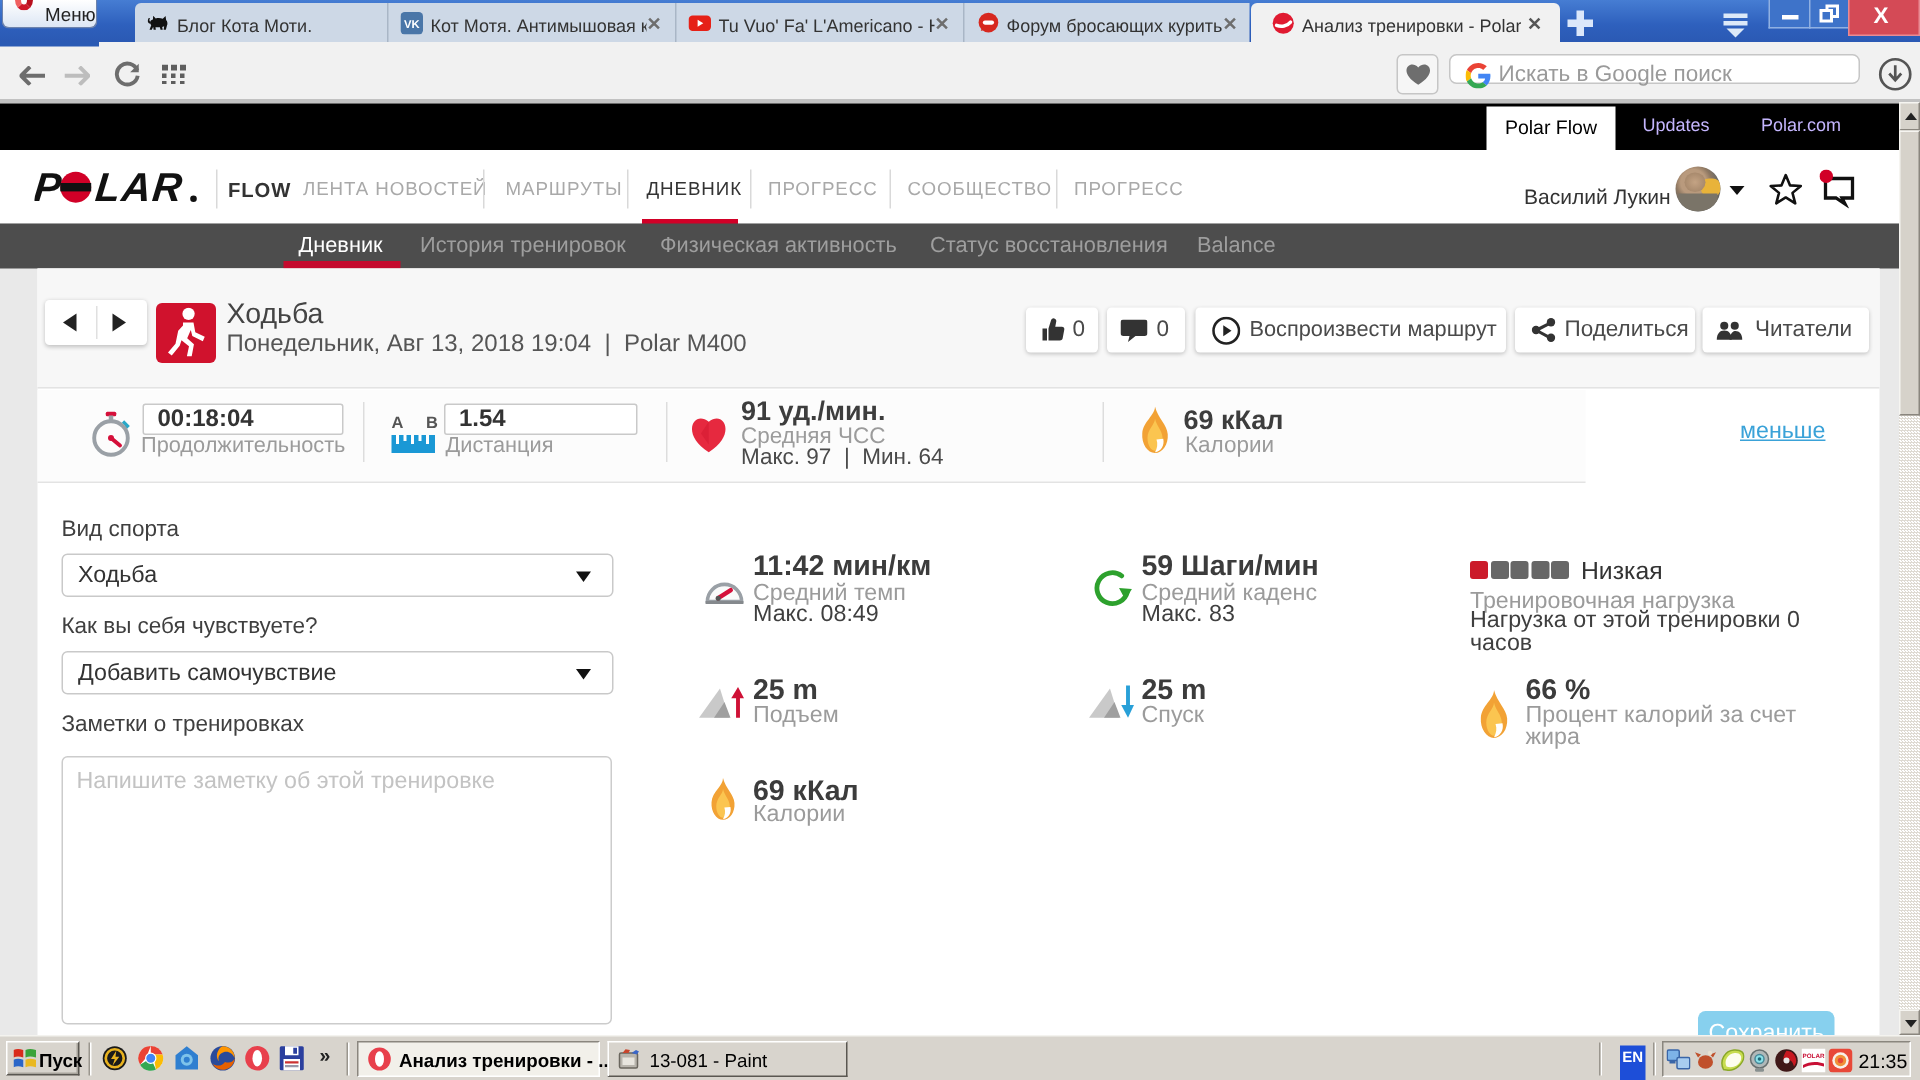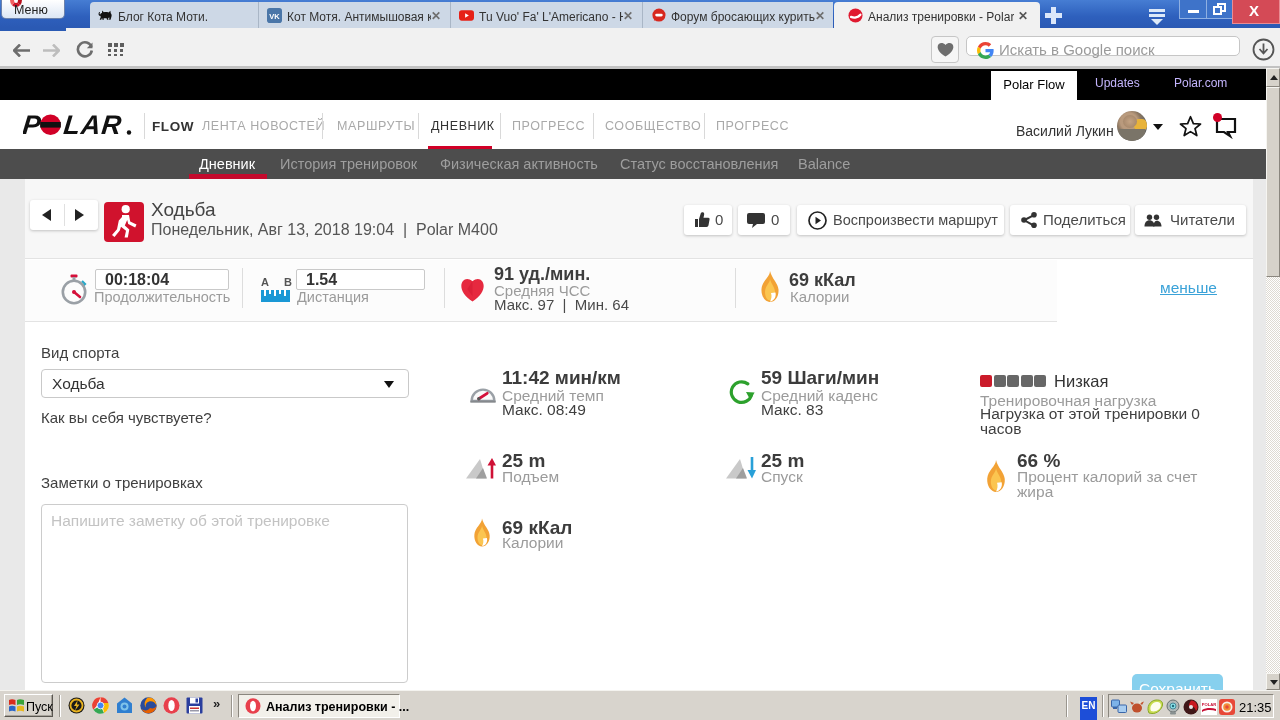--- a/index.html
+++ b/index.html
@@ -7,21 +7,21 @@
 .abs { position:absolute; }
 #screen { position:relative; width:1280px; height:720px; background:#e9e9e9; }
 
 
 #titlebar { position:absolute; left:0; top:0; width:1280px; height:30px;
   background:linear-gradient(#467dd3,#2e60bd 55%,#2a58b2); }
 #titlebar .botline { position:absolute; left:0; bottom:0; width:100%; height:2px; background:#24509e; }
 #menubtn { position:absolute; left:1px; top:0; width:64px; height:19px;
   background:linear-gradient(#ffffff,#dce6f4); border:1px solid #6c82ac; border-top:none;
   border-radius:0 0 5px 5px; font-size:13px; color:#222; }
-#menubtn .otxt { position:absolute; left:12px; top:2.5px; font-size:12.5px;text-align:center; }
+#menubtn .otxt { position:absolute; left:28px; top:2.5px; font-size:12.5px;text-align:center; }
 .oper-o { position:absolute; left:8px; top:-7px; width:12px; height:14px; border-radius:50%;
   border:4.5px solid #d6202e; border-color:#e84545 #b80f1d #cd1628 #f06060; }
 .tab { position:absolute; top:2px; height:26px; background:#cdd8e6; border-left:1px solid #a9b6c6;
   font-size:12px; color:#333; overflow:hidden; }
 .tab.first { border-radius:4px 0 0 0; border-left:none;margin-left:24px; }
 .tab .ttl { position:absolute; left:28px; top:8px; white-space:nowrap; width:144px; overflow:hidden; }
 .tab .x { position:absolute; top:7px; font-size:12px; color:#6e6e6e; font-weight:bold; }
 .tab.active { background:#f1f1f1; border-radius:4px 4px 0 0; height:28px; border-left:none; }
 .fav { position:absolute; left:8px; top:6px; width:15px; height:15px; }
 #newtab { position:absolute; left:1045px; top:7px; width:17px; height:17px; }
@@ -337,20 +337,21 @@
           <path d="M10 8 C10 12 5 15 5 21 C5 26 7.5 29.5 10 29.5 C13 29.5 15.5 26 15 20.5 C14.6 15.5 11 13 10 8 Z" fill="#fbc550"></path>
           <path d="M11 22 C12 25 11.5 28 10 30.5 C14 30 16.5 26 15.5 21.5 Z" fill="#fff"></path>
         </svg>
       <div class="abs" style="left:764px;top:10px;font-size:18px;font-weight:bold;color:#3d3d3d;">69 кКал</div>
       <div class="abs" style="left:765px;top:28px;font-size:15px;color:#9b9b9b;">Калории</div>
       <div class="abs" style="left:1135px;top:19px;font-size:15.5px;color:#3aa2d8;text-decoration:underline;">меньше</div>
     </div>
     <div class="abs" style="left:16px;top:165px;font-size:15px;color:#3f3f3f;">Вид спорта</div>
     <div class="fsel" style="top:190px;"><span>Ходьба</span><div class="caret"></div></div>
     <div class="abs" style="left:16px;top:230px;font-size:15px;color:#3f3f3f;">Как вы себя чувствуете?</div>
+    <div class="fsel" style="top:255px;"><span>Добавить самочувствие</span><div class="caret"></div></div>
     <div class="abs" style="left:16px;top:295px;font-size:15px;color:#3f3f3f;">Заметки о тренировках</div>
     <div class="abs" style="left:16px;top:325px;width:367px;height:179px;border:1px solid #ccc;border-radius:4px;background:#fff;">
       <div class="abs" style="left:9px;top:7px;font-size:15.5px;color:#c3c3c3;">Напишите заметку об этой тренировке</div>
     </div>
 
     <svg class="abs" style="left:445px;top:205px;" width="26" height="19" viewBox="0 0 26 19">
         <path d="M1.6 17 A11.4 11.4 0 0 1 24.4 17 Z" fill="#fafafa" stroke="#9aa0a6" stroke-width="2.4"></path>
         <path d="M0.4 17.6 L25.6 17.6" stroke="#85898d" stroke-width="2"></path>
         <path d="M8.8 14.8 L17.2 9.4" stroke="#d5103a" stroke-width="2.9" stroke-linecap="round"></path>
         <circle cx="8.8" cy="14.8" r="1.7" fill="#555"></circle>
@@ -416,21 +417,21 @@
   <div id="taskbar">
     <div class="raised abs" style="left:4px;top:3px;width:49px;height:23px;">
       <svg class="abs" style="left:4px;top:3px;" width="16" height="15" viewBox="0 0 16 15">
           <g>
             <path d="M0 2 C2 1 4 1 6.5 2 L6.5 7 C4 6 2 6 0 7 Z" fill="#d92c1c"></path>
             <path d="M8 2 C10 1 12 1 15 2 L15 7 C12 6 10 6 8 7 Z" fill="#3aa33a"></path>
             <path d="M0 8.5 C2 7.5 4 7.5 6.5 8.5 L6.5 13.5 C4 12.5 2 12.5 0 13.5 Z" fill="#2a66c8"></path>
             <path d="M8 8.5 C10 7.5 12 7.5 15 8.5 L15 13.5 C12 12.5 10 12.5 8 13.5 Z" fill="#e9b820"></path>
           </g>
         </svg>
-      <span class="abs" style="left:21px;top:5px;font-size:12.5px;font-weight:normal;color:#000;">Пуск</span>
+      <span class="abs" style="left:21px;top:5px;font-size:12.5px;font-weight:bold;color:#000;">Пуск</span>
     </div>
     <div class="tsep" style="left:59px;"></div>
     <div class="ql" style="left:68px;"><svg width="17" height="17" viewBox="0 0 17 17">
           <circle cx="8.5" cy="8.5" r="8" fill="#1a1a1a"></circle>
           <circle cx="8.5" cy="8.5" r="6" fill="none" stroke="#e8b21f" stroke-width="1.8"></circle>
           <path d="M9.5 3.5 L6 9 L8.5 9 L7 13.5 L11.5 7.5 L9 7.5 Z" fill="#e8b21f"></path>
         </svg></div>
     <div class="ql" style="left:92px;"><svg width="17" height="17" viewBox="0 0 17 17">
           <circle cx="8.5" cy="8.5" r="8.2" fill="#fff"></circle>
           <path d="M8.5 0.3 A8.2 8.2 0 0 1 16.4 6 L8.5 6 Z" fill="#ea4335"></path>
@@ -463,20 +464,29 @@
         </svg></div>
     <div class="abs" style="left:213px;top:5px;font-size:13px;font-weight:bold;color:#222;">»</div>
     <div class="tsep" style="left:231px;"></div>
     <div class="abs" style="left:238px;top:3px;width:162px;height:24px;background:#f2f0ea;border:1px solid;border-color:#8a867e #ffffff #ffffff #8a867e;">
       <svg class="abs" style="left:6px;top:3px;" width="16" height="16" viewBox="0 0 17 17">
           <ellipse cx="8.5" cy="8.5" rx="8" ry="8.2" fill="#e8404c"></ellipse>
           <ellipse cx="8.5" cy="8.5" rx="3.2" ry="5.5" fill="#fff"></ellipse>
         </svg>
       <span class="abs" style="left:27px;top:5px;font-size:12.5px;font-weight:bold;color:#000;white-space:nowrap;">Анализ тренировки - ...</span>
     </div>
+    <div class="abs" style="left:405px;top:3px;width:160px;height:24px;background:#d8d4cd;border:1px solid;border-color:#ffffff #5a5751 #5a5751 #ffffff;">
+      <svg class="abs" style="left:6px;top:4px;" width="16" height="16" viewBox="0 0 16 16">
+          <rect x="1" y="3" width="12" height="10" rx="1" fill="#b8b4ac" stroke="#6a665e" stroke-width="1"></rect>
+          <path d="M3 3 L5 0.5 L8 1 L7 3 Z" fill="#c8452c"></path>
+          <path d="M9 3 L12 1 L14 2 L12.5 4 Z" fill="#3a66c8"></path>
+          <rect x="3" y="6" width="8" height="5" fill="#e8e5de"></rect>
+        </svg>
+      <span class="abs" style="left:27px;top:5px;font-size:12.5px;color:#000;white-space:nowrap;">13-081 - Paint</span>
+    </div>
     <div class="tsep" style="left:1066px;"></div>
     <div class="abs" style="left:1080px;top:6px;width:17px;height:32px;background:#1d4ed8;color:#fff;font-size:10px;font-weight:bold;text-align:center;line-height:17px;">EN</div>
     <div class="tsep" style="left:1102px;"></div>
     <div class="sunken abs" style="left:1108px;top:3px;width:166px;height:24px;background:#d8d4cd;">
       <svg class="abs" style="left:2px;top:4px;" width="16" height="16" viewBox="0 0 16 16">
           <rect x="0.5" y="1" width="8" height="7" rx="1" fill="#7db3e8" stroke="#3a66a8"></rect>
           <rect x="7" y="6" width="8.5" height="7.5" rx="1" fill="#a8cdf0" stroke="#3a66a8"></rect>
           <rect x="2" y="8" width="4" height="2" fill="#3a66a8"></rect>
         </svg>
       <svg class="abs" style="left:20px;top:4px;" width="16" height="16" viewBox="0 0 16 16">

